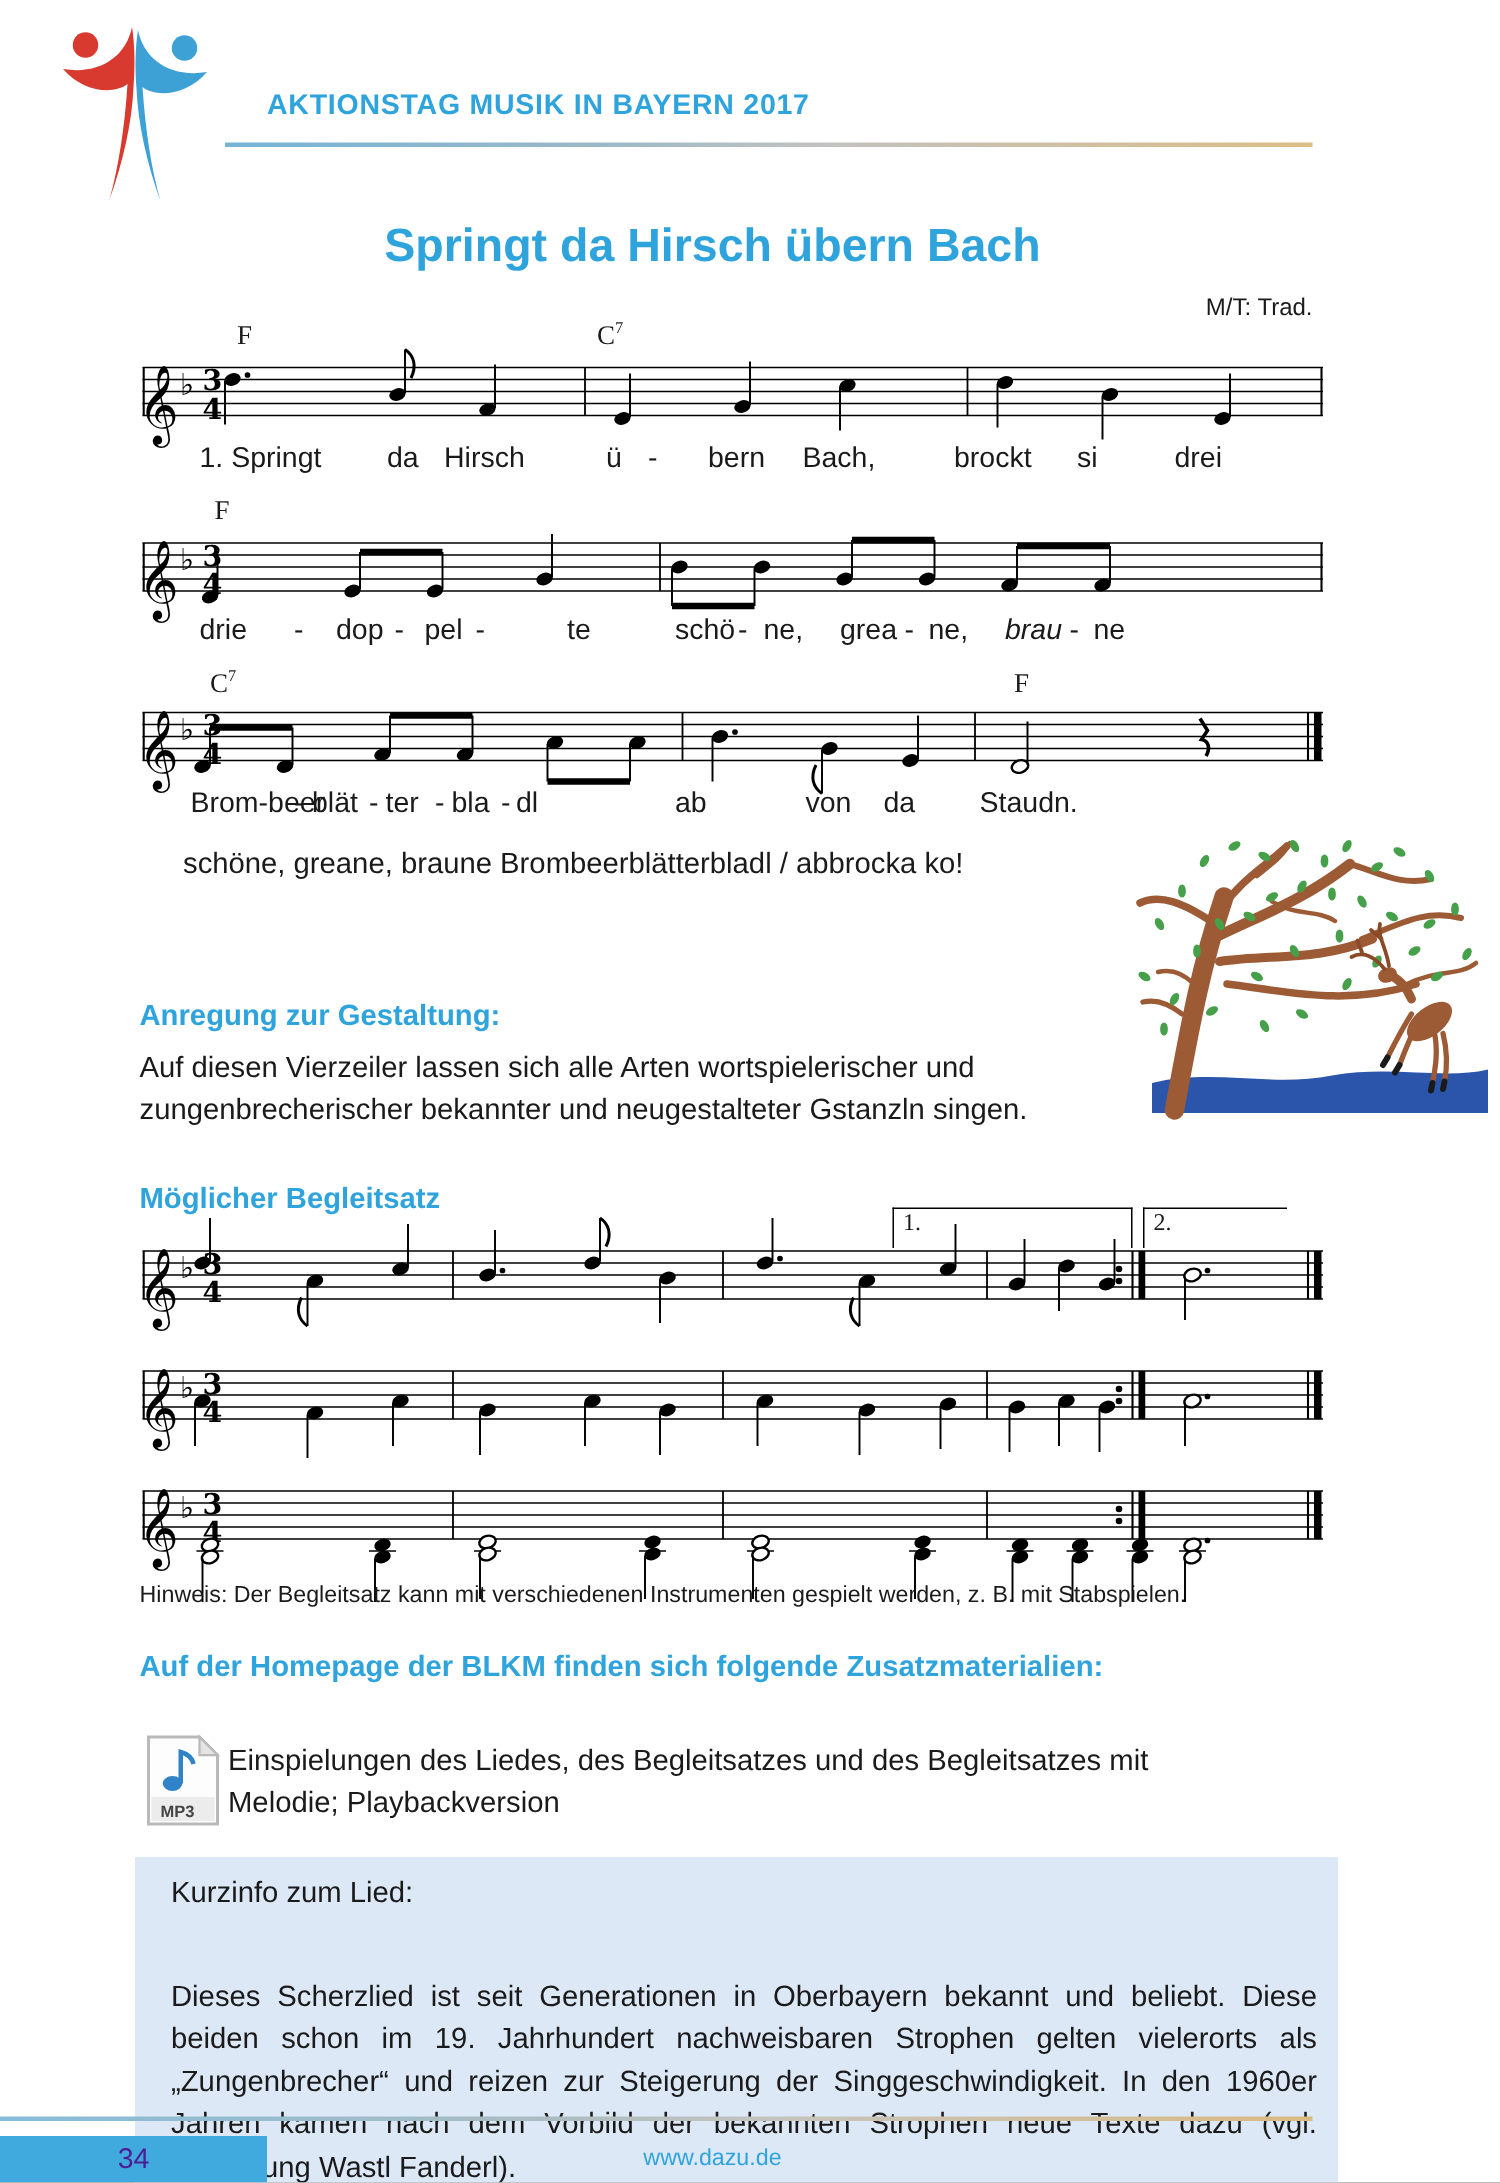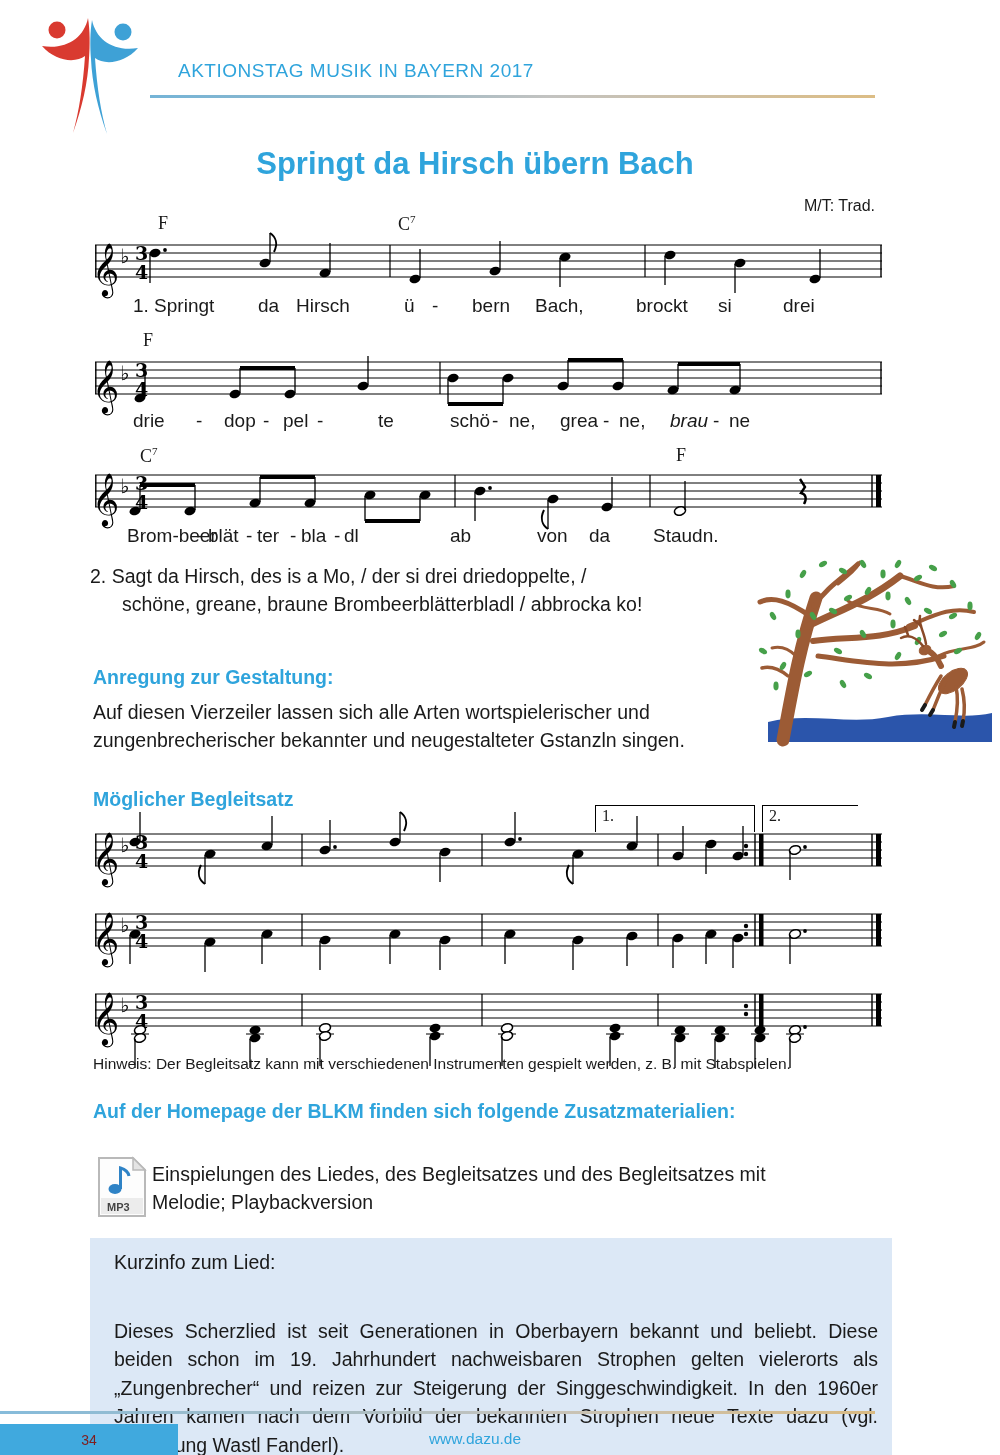--- a/index.html
+++ b/index.html
@@ -1,39 +1,39 @@
 <!DOCTYPE html>
 <html style="--accent: #2fa4dc; --kbg: #dce8f6; --fbox: #40a9de;"><head>
 <meta charset="utf-8">
 <style>
   html,body{margin:0;padding:0;background:#888;}
   .page{position:relative;width:1000px;height:1455px;background:#fff;
         font-family:"Liberation Sans",sans-serif;color:#1a1a1a;overflow:hidden;margin:0 auto;}
   .abs{position:absolute;}
   .accent{color:var(--accent,#2fa4dc);}
   svg{overflow:visible;display:block;}
-  .event-title{font-size:19px;font-weight:normal;letter-spacing:.5px;}
+  .event-title{font-size:19px;font-weight:bold;letter-spacing:.5px;}
   .rule{height:3px;background:linear-gradient(to right,#74b4d7 0%,#9cb9c6 35%,#c3c3c1 55%,#dcbd85 100%);}
   .song-title{font-size:31px;font-weight:bold;text-align:center;}
   .credit{font-size:16px;text-align:right;}
   .chord-row{font-family:"Liberation Serif","DejaVu Serif",serif;font-size:18px;height:22px;}
   .chord-row sup{font-size:11px;vertical-align:super;}
   .lyric-row{font-size:19px;height:24px;}
   .spread-item{position:absolute;top:0;white-space:pre;}
   .bodytext{font-size:19.5px;line-height:28px;}
   .heading{font-size:19.5px;font-weight:bold;}
   .volta{position:absolute;border-top:1.5px solid #000;height:26px;}
   .v-left{border-left:1.5px solid #000;}
   .v-right{border-right:1.5px solid #000;}
   .volta-label{position:absolute;left:6px;top:1px;font-family:"Liberation Serif","DejaVu Serif",serif;font-size:16px;}
   .hinweis{font-size:15.5px;}
   .kurzinfo{background:var(--kbg,#dce8f6);padding:10px 14px 14px 24px;font-size:19.5px;line-height:28.5px;}
   .kurzinfo .ktext{text-align:justify;margin-top:40px;}
   .footer-rule{height:3px;background:linear-gradient(to right,#86bcdb 0%,#a9bcc2 40%,#c6c4bd 60%,#d9ba82 100%);}
-  .page-box{background:var(--fbox,#40a9de);color:#7f1d1d;font-size:14px;
+  .page-box{background:var(--fbox,#40a9de);color:#4c1d95;font-size:19px;
             display:flex;align-items:center;justify-content:center;}
   .footer-url{font-size:15.5px;text-align:center;}
 </style>
 </head>
 <body>
 
 <div class="page">
 
   <svg class="abs" style="left:36px;top:16px" width="108" height="118" viewBox="0 0 108 118">
     <path d="M52,2 C48,22 30,34 6,30 C20,46 40,47 49,40 C47,70 43,95 37,117 C46,92 52,66 53,42 C54,30 54,14 52,2 Z" fill="#d93a30"></path>
@@ -215,21 +215,20 @@
       <span class="spread-item" style="left: 301px;">bla</span>
       <span class="spread-item" style="left: 334px;">-</span>
       <span class="spread-item" style="left: 344px;">dl</span>
       <span class="spread-item" style="left: 450px;">ab</span>
       <span class="spread-item" style="left: 537px;">von</span>
       <span class="spread-item" style="left: 589px;">da</span>
       <span class="spread-item" style="left: 653px;">Staudn.</span>
     </div>
 
   <div class="abs bodytext" style="left:90px;top:562px;width:660px">
-    <div>2.  Sagt da Hirsch, des is a Mo, / der si drei driedoppelte, /</div>
     <div style="padding-left:32px">schöne, greane, braune Brombeerblätterbladl / abbrocka ko!</div>
   </div>
 
   <svg class="abs" style="left:748px;top:556px" width="247" height="208" viewBox="0 0 247 208">
     <path d="M20,166 C60,156 100,169 140,161 C180,154 215,164 244,157 L244,186 L20,186 Z" fill="#2b55ab"></path>
     <g stroke="#9c5b35" fill="none" stroke-linecap="round">
       <path d="M35,184 C45,130 52,90 68,42" stroke-width="13"></path>
       <path d="M60,70 C90,55 120,45 152,20" stroke-width="7"></path>
       <path d="M62,60 C40,45 25,40 12,46" stroke-width="5"></path>
       <path d="M65,85 C100,80 130,85 167,70" stroke-width="6"></path>

